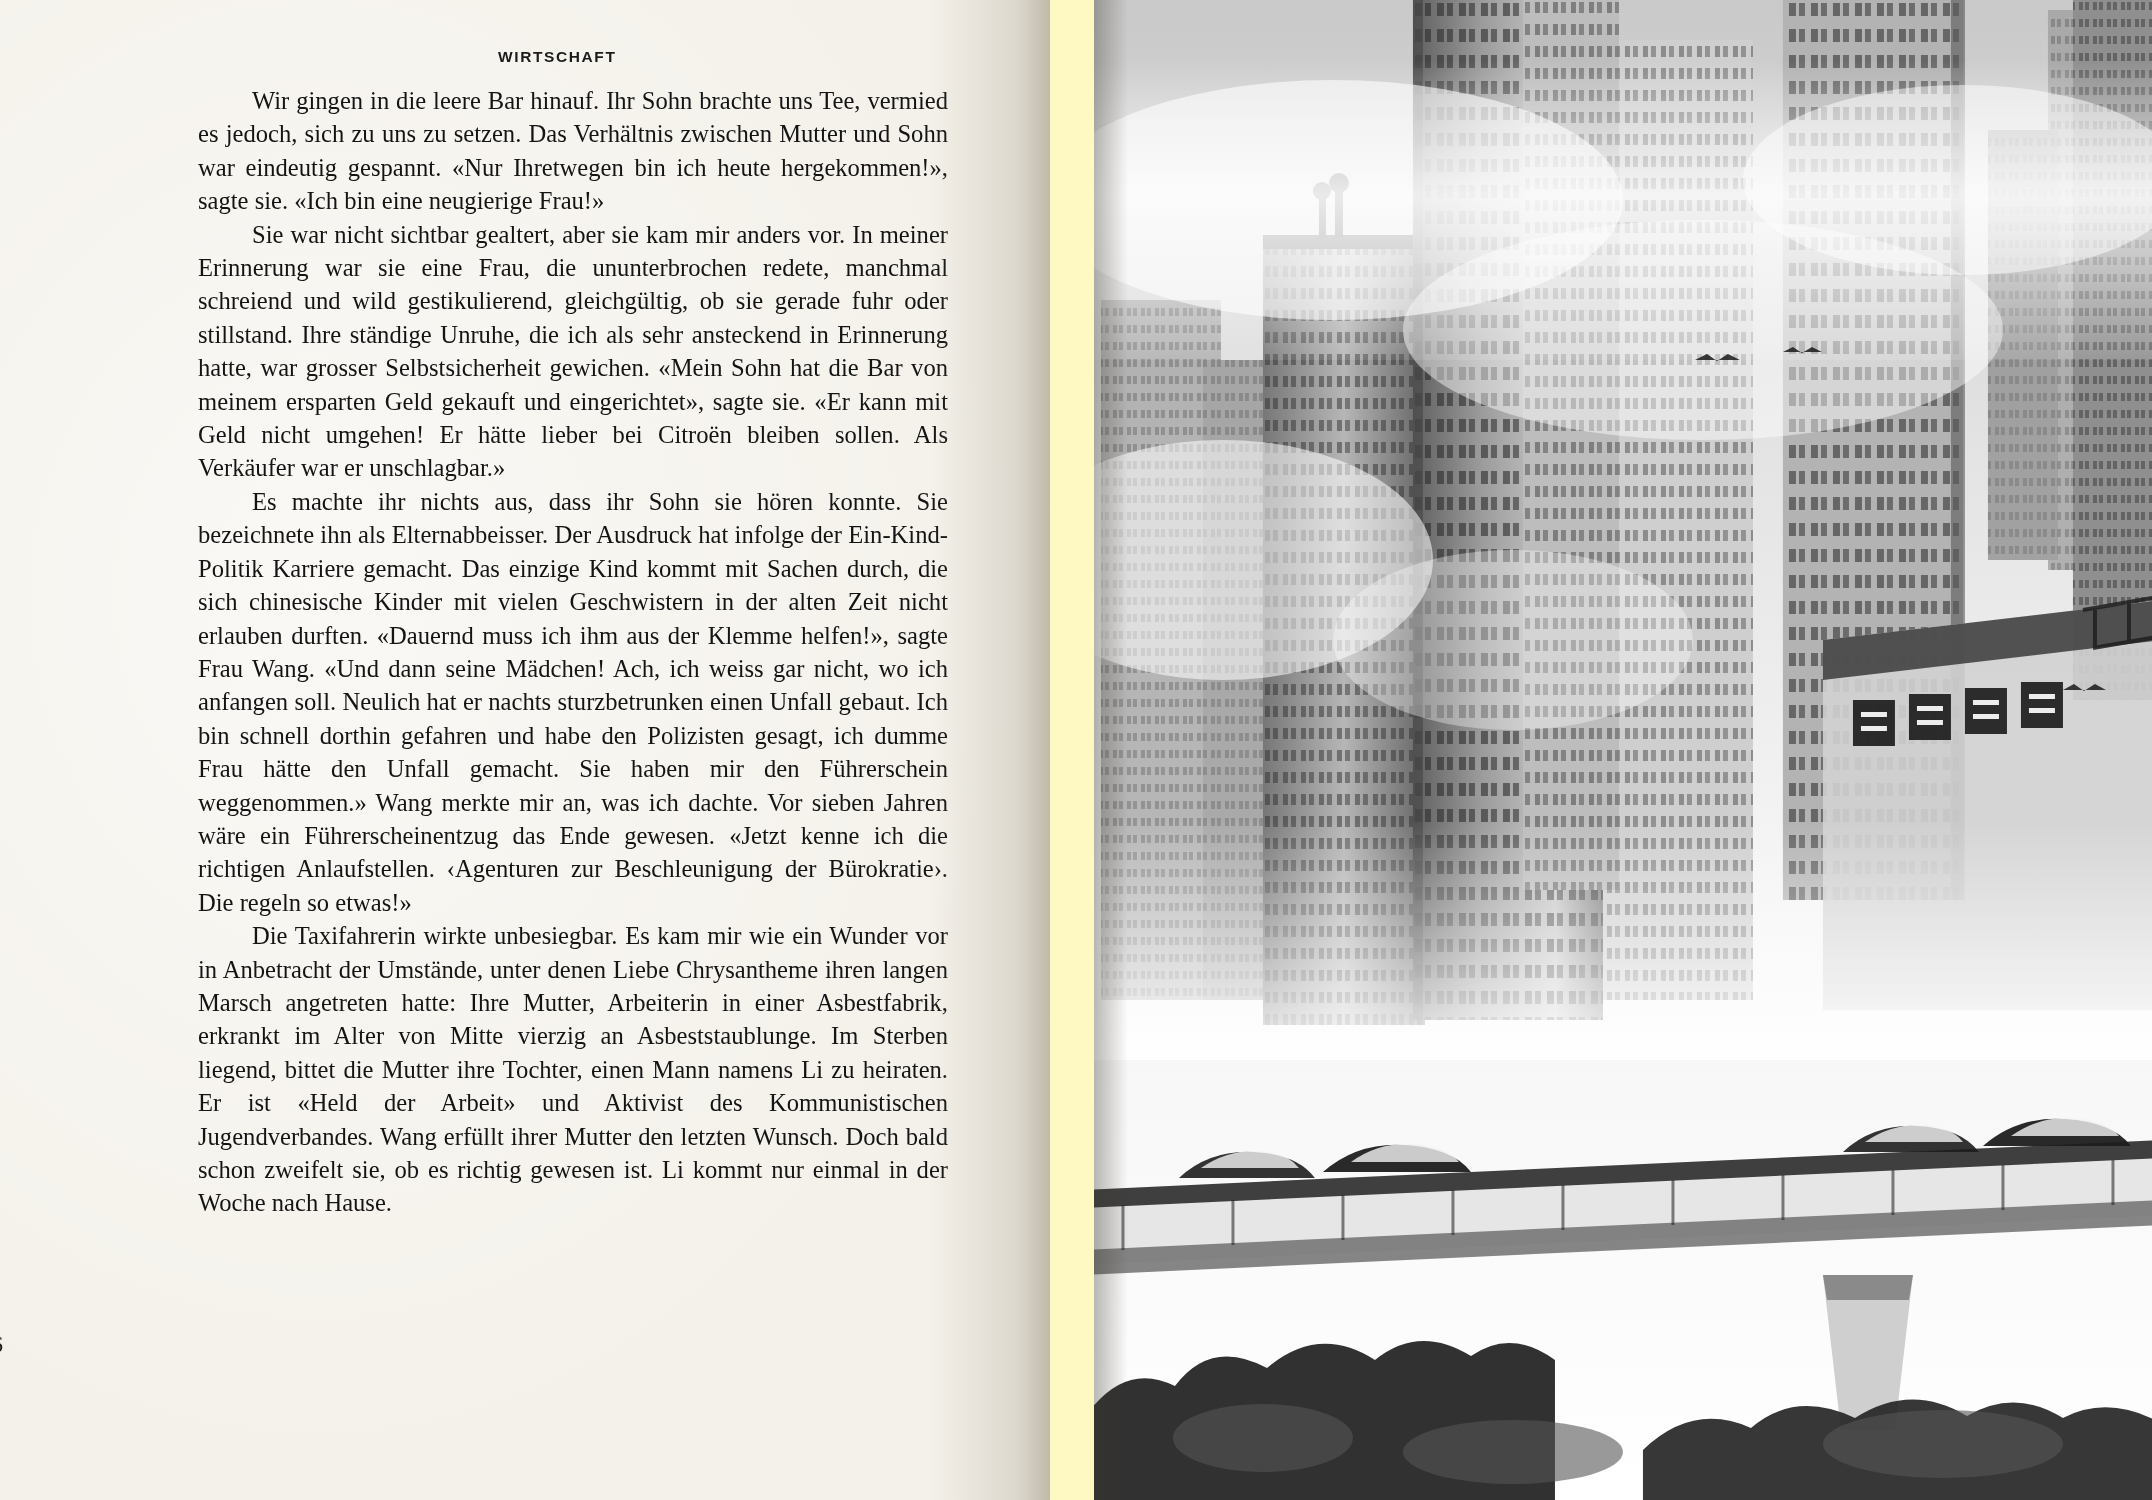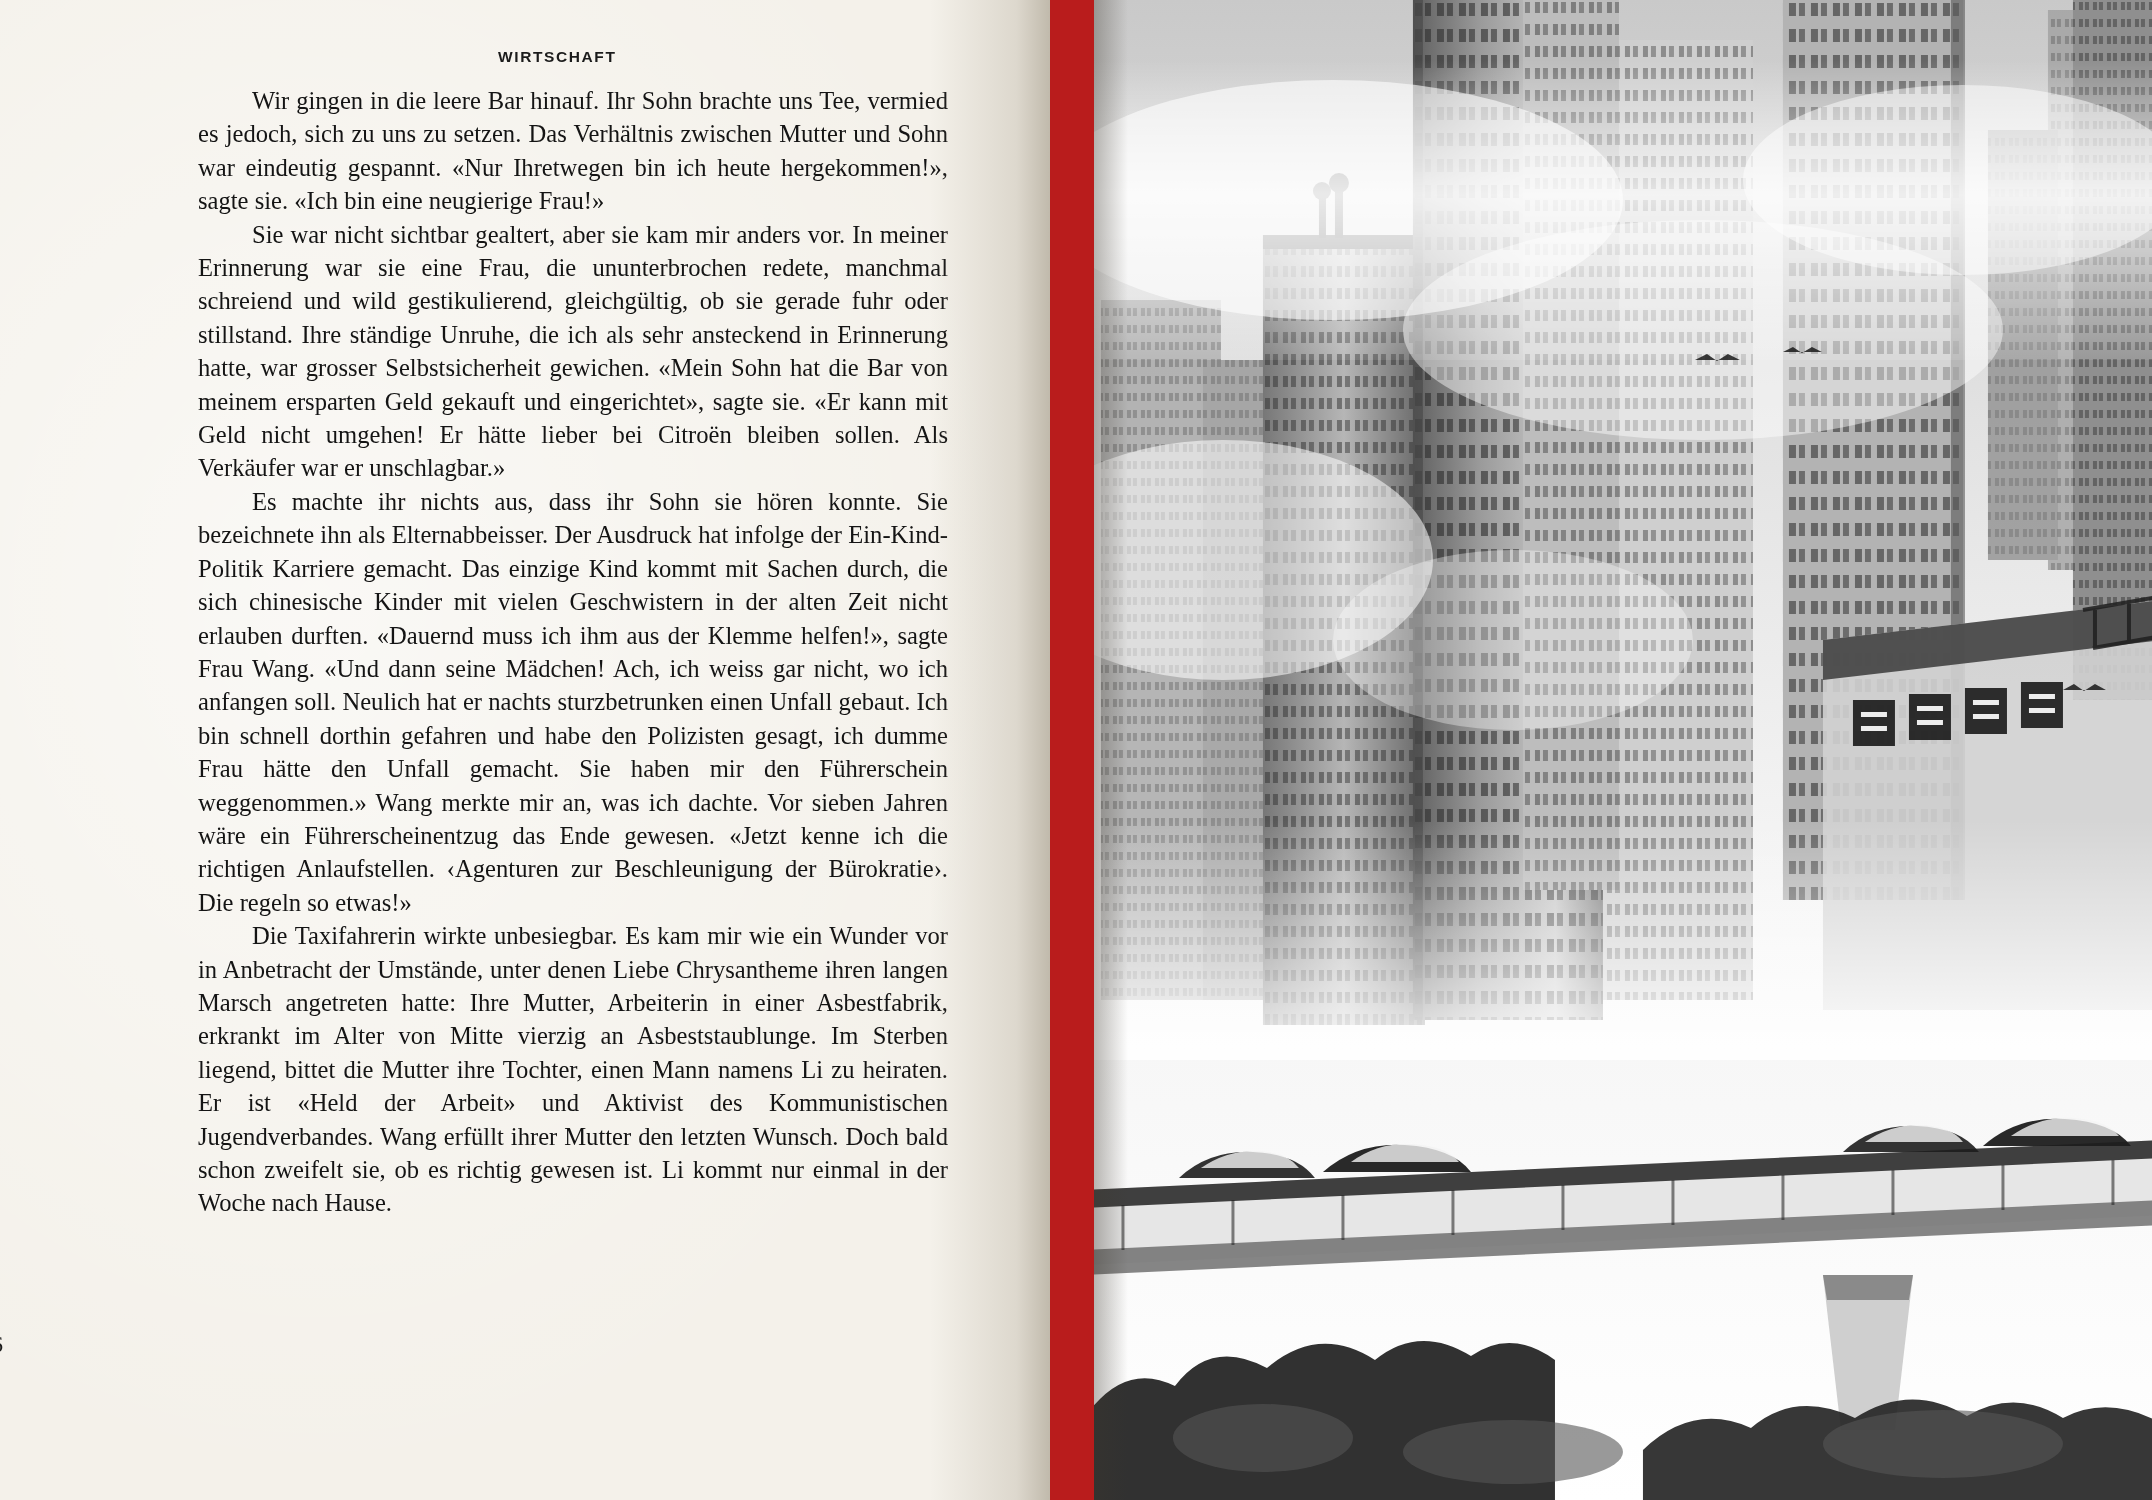--- a/index.html
+++ b/index.html
@@ -11,21 +11,21 @@
     width: 2152px;
     height: 1500px;
     overflow: hidden;
     font-family: "Liberation Serif", serif;
   }
   .spread {
     position: relative;
     width: 2152px;
     height: 1500px;
     display: flex;
-    background: #b91c1c;
+    background: #fef9c3;
     gap: 44px;
   }
 
   
   .page-left {
     position: relative;
     width: 1072px;
     height: 1500px;
     background: #f4f1ea;
     box-sizing: border-box;

